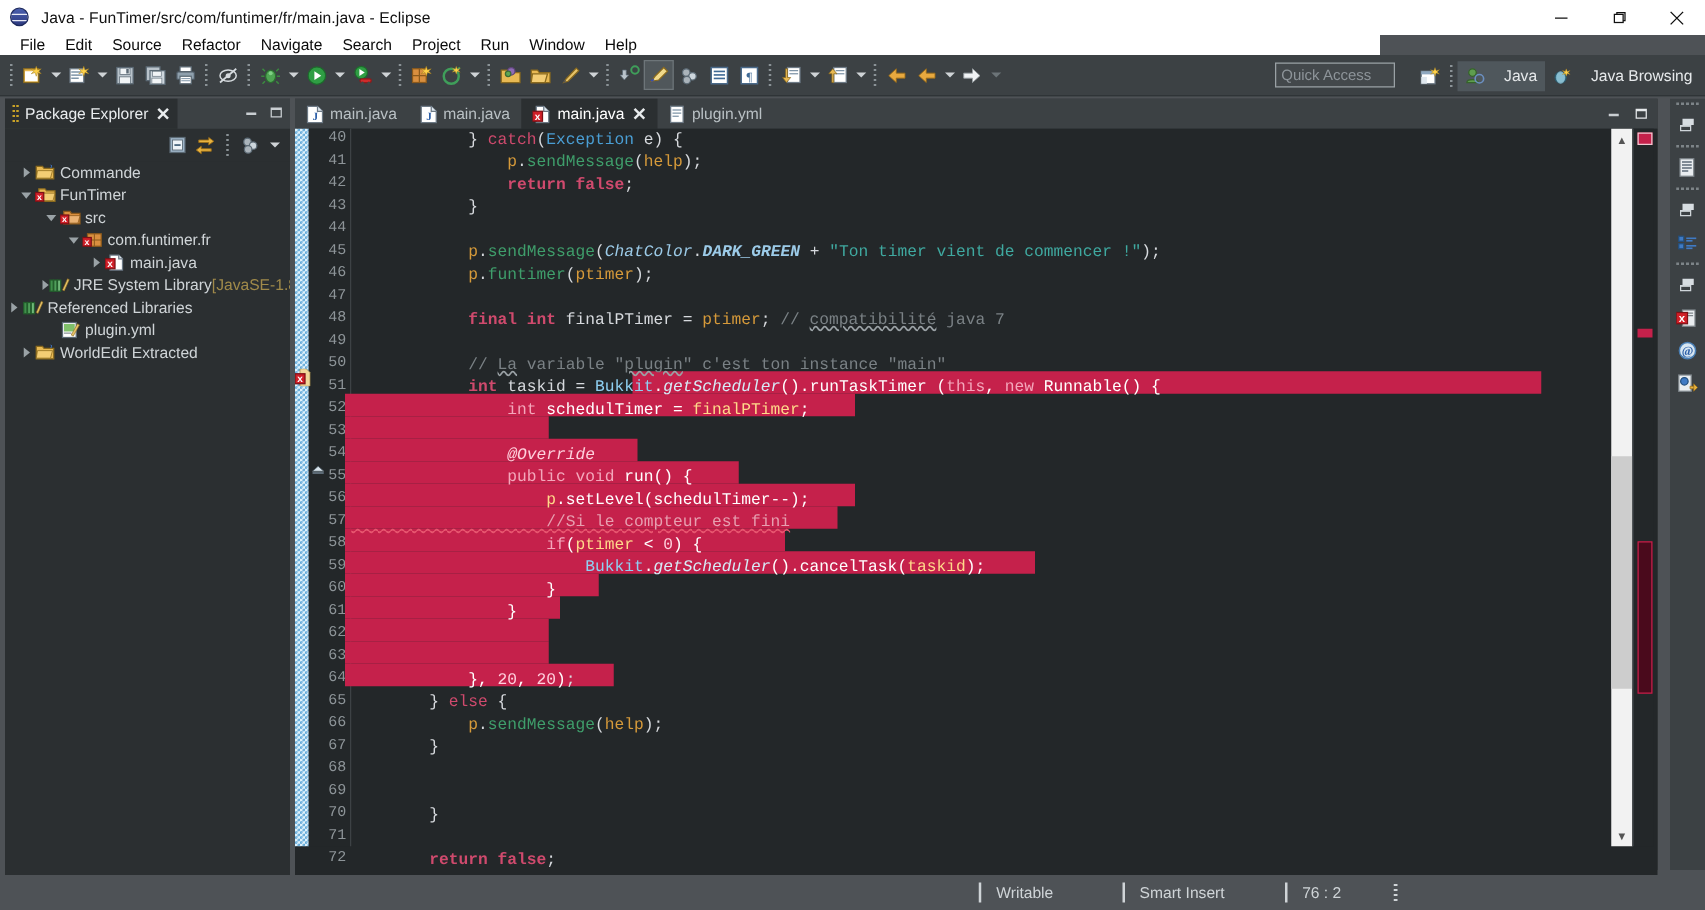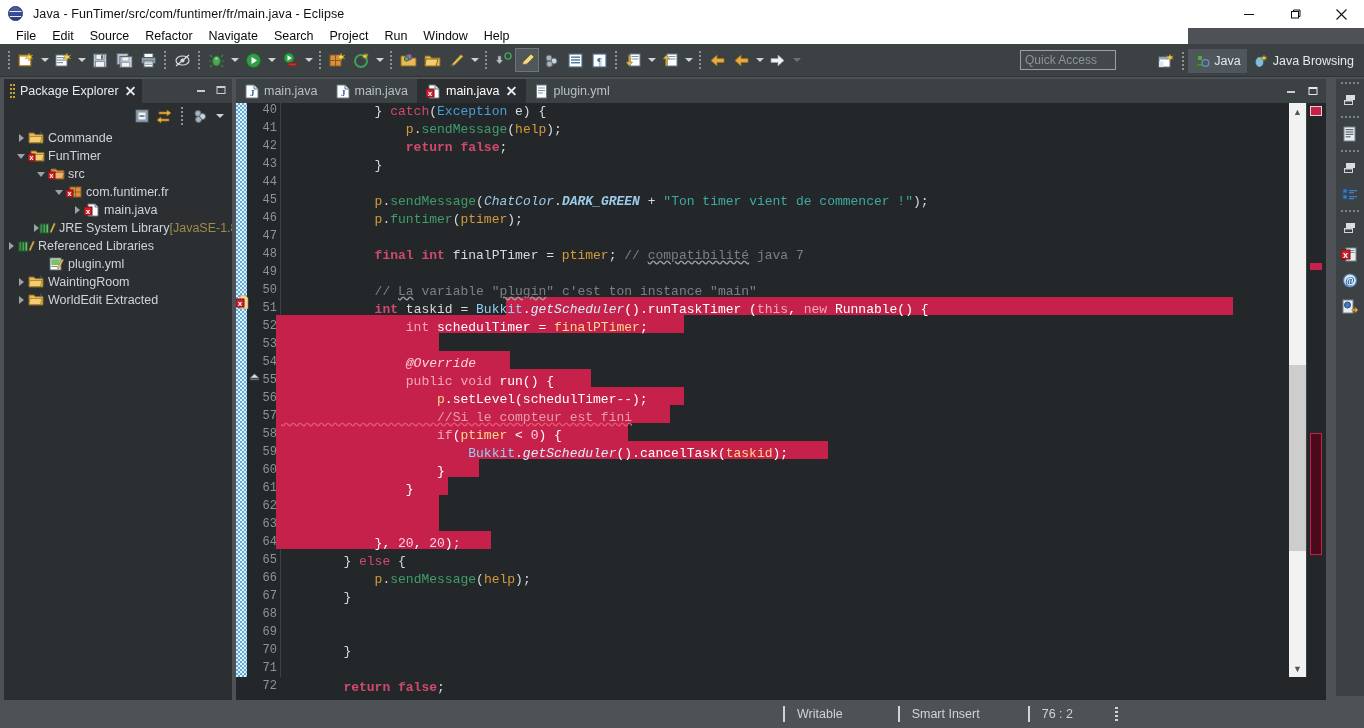--- a/index.html
+++ b/index.html
@@ -27,21 +27,21 @@
   .tb-icon .globe:before{top:4px;} .tb-icon .globe:after{top:9px;}
   .tb-title{ margin-left:9px; font-size:12.5px; color:#101010; letter-spacing:.1px;}
   .winbtns{ position:absolute; right:0; top:0; height:28px; display:flex; }
   .winbtn{ width:46px;height:28px; display:flex;align-items:center;justify-content:center;
            color:#111; font-size:13px; }
   .winbtn.close{ font-size:15px; }
   .winbtn svg{display:block;}
 
   
   .menubar{
-    position:absolute;left:0;top:28px;width:1188px;height:16px;
+    position:absolute;left:0;top:28px;width:1104px;height:16px;
     background:#ffffff; display:flex; align-items:center; padding-left:8px;
   }
   .menu-item{ font-size:12.5px; color:#0a0a0a; padding:0 8px; line-height:16px; white-space:nowrap;}
 
   
   .toolbar{
     position:absolute;left:0;top:44px;width:1364px;height:33px;
     background:#3c4144; display:flex; align-items:center; padding-left:4px;
     border-bottom:1px solid #2f3437;
   }
@@ -51,21 +51,21 @@
   .arrowdn:after{content:"";border-left:4px solid transparent;border-right:4px solid transparent;border-top:4px solid #cfd3d6;}
   .arrowdn.dim:after{border-top-color:#6c7478;}
   .tsep{ width:2px;height:18px; margin:0 4px;
          background:repeating-linear-gradient(#8a9296 0 2px, transparent 2px 4px); }
   .quick{
     position:absolute; right:248px; top:6px; width:96px; height:20px;
     background:#43484b; border:1px solid #9aa1a5; color:#8d9499; font-size:12px;
     padding:1px 4px; line-height:17px;
   }
   .persp{ position:absolute; right:4px; top:4px; height:26px; display:flex; align-items:center; }
-  .persp-btn{ display:flex;align-items:center; height:24px; padding:0 6px; gap:4px; color:#e6e9eb; font-size:12.5px;}
+  .persp-btn{ display:flex;align-items:center; height:24px; padding:0 6px; gap:15px; color:#e6e9eb; font-size:12.5px;}
   .persp-btn.active{ background:#4f575c; }
   .persp-sep{width:2px;height:18px;margin:0 4px;background:repeating-linear-gradient(#8a9296 0 2px, transparent 2px 4px);}
 
   
   .pkg{
     position:absolute; left:4px; top:79px; width:228px; height:719px;
     background:#2b2f31;
   }
   .pkg-tabrow{ height:24px; background:#3c4144; display:flex; align-items:center; position:relative;}
   .pkg-tab{ height:24px; background:#2b2f31; display:flex; align-items:center; padding:0 6px 0 6px; gap:5px;}
@@ -564,31 +564,20 @@
           <svg width="17" height="16" viewBox="0 0 17 16">
               <rect x="2" y="2" width="11" height="12" fill="#fff" stroke="#5c6a75"></rect>
               <rect x="3.2" y="3.2" width="8.6" height="6" fill="#7fbf6a"></rect>
               <rect x="3.2" y="10" width="6" height="1" fill="#8a9298"></rect>
               <path d="M9 12 l5 -9 l1.6 .9 l-5 9 z" fill="#e8c469" stroke="#8a6a1e" stroke-width=".5"></path>
             </svg>
         </span>
         <span>plugin.yml</span>
       </div>
 
-      <div class="trow" style="padding-left:10px">
-        <span class="twist r"></span>
-        <span class="ticon">
-          <svg width="17" height="16" viewBox="0 0 17 16">
-              <path d="M1 3 h5 l1.2 1.6 H15 v8.4 H1 Z" fill="#e8b953" stroke="#8a6a1e"></path>
-              <path d="M2 6.5 h12 l-1.6 6 H1 Z" fill="#f3cd74" stroke="#8a6a1e" stroke-width=".6"></path>
-              <path d="M12 1.5 l1 1.5 l-1 1.5 l1.6 -.6 v-1.8 z" fill="#3f6fb5"></path>
-            </svg>
-        </span>
-        <span>WaintingRoom</span>
-      </div>
 
       <div class="trow" style="padding-left:10px">
         <span class="twist r"></span>
         <span class="ticon">
           <svg width="17" height="16" viewBox="0 0 17 16">
               <path d="M1 3 h5 l1.2 1.6 H15 v8.4 H1 Z" fill="#e8b953" stroke="#8a6a1e"></path>
               <path d="M2 6.5 h12 l-1.6 6 H1 Z" fill="#f3cd74" stroke="#8a6a1e" stroke-width=".6"></path>
               <path d="M12 1.5 l1 1.5 l-1 1.5 l1.6 -.6 v-1.8 z" fill="#3f6fb5"></path>
             </svg>
         </span>

